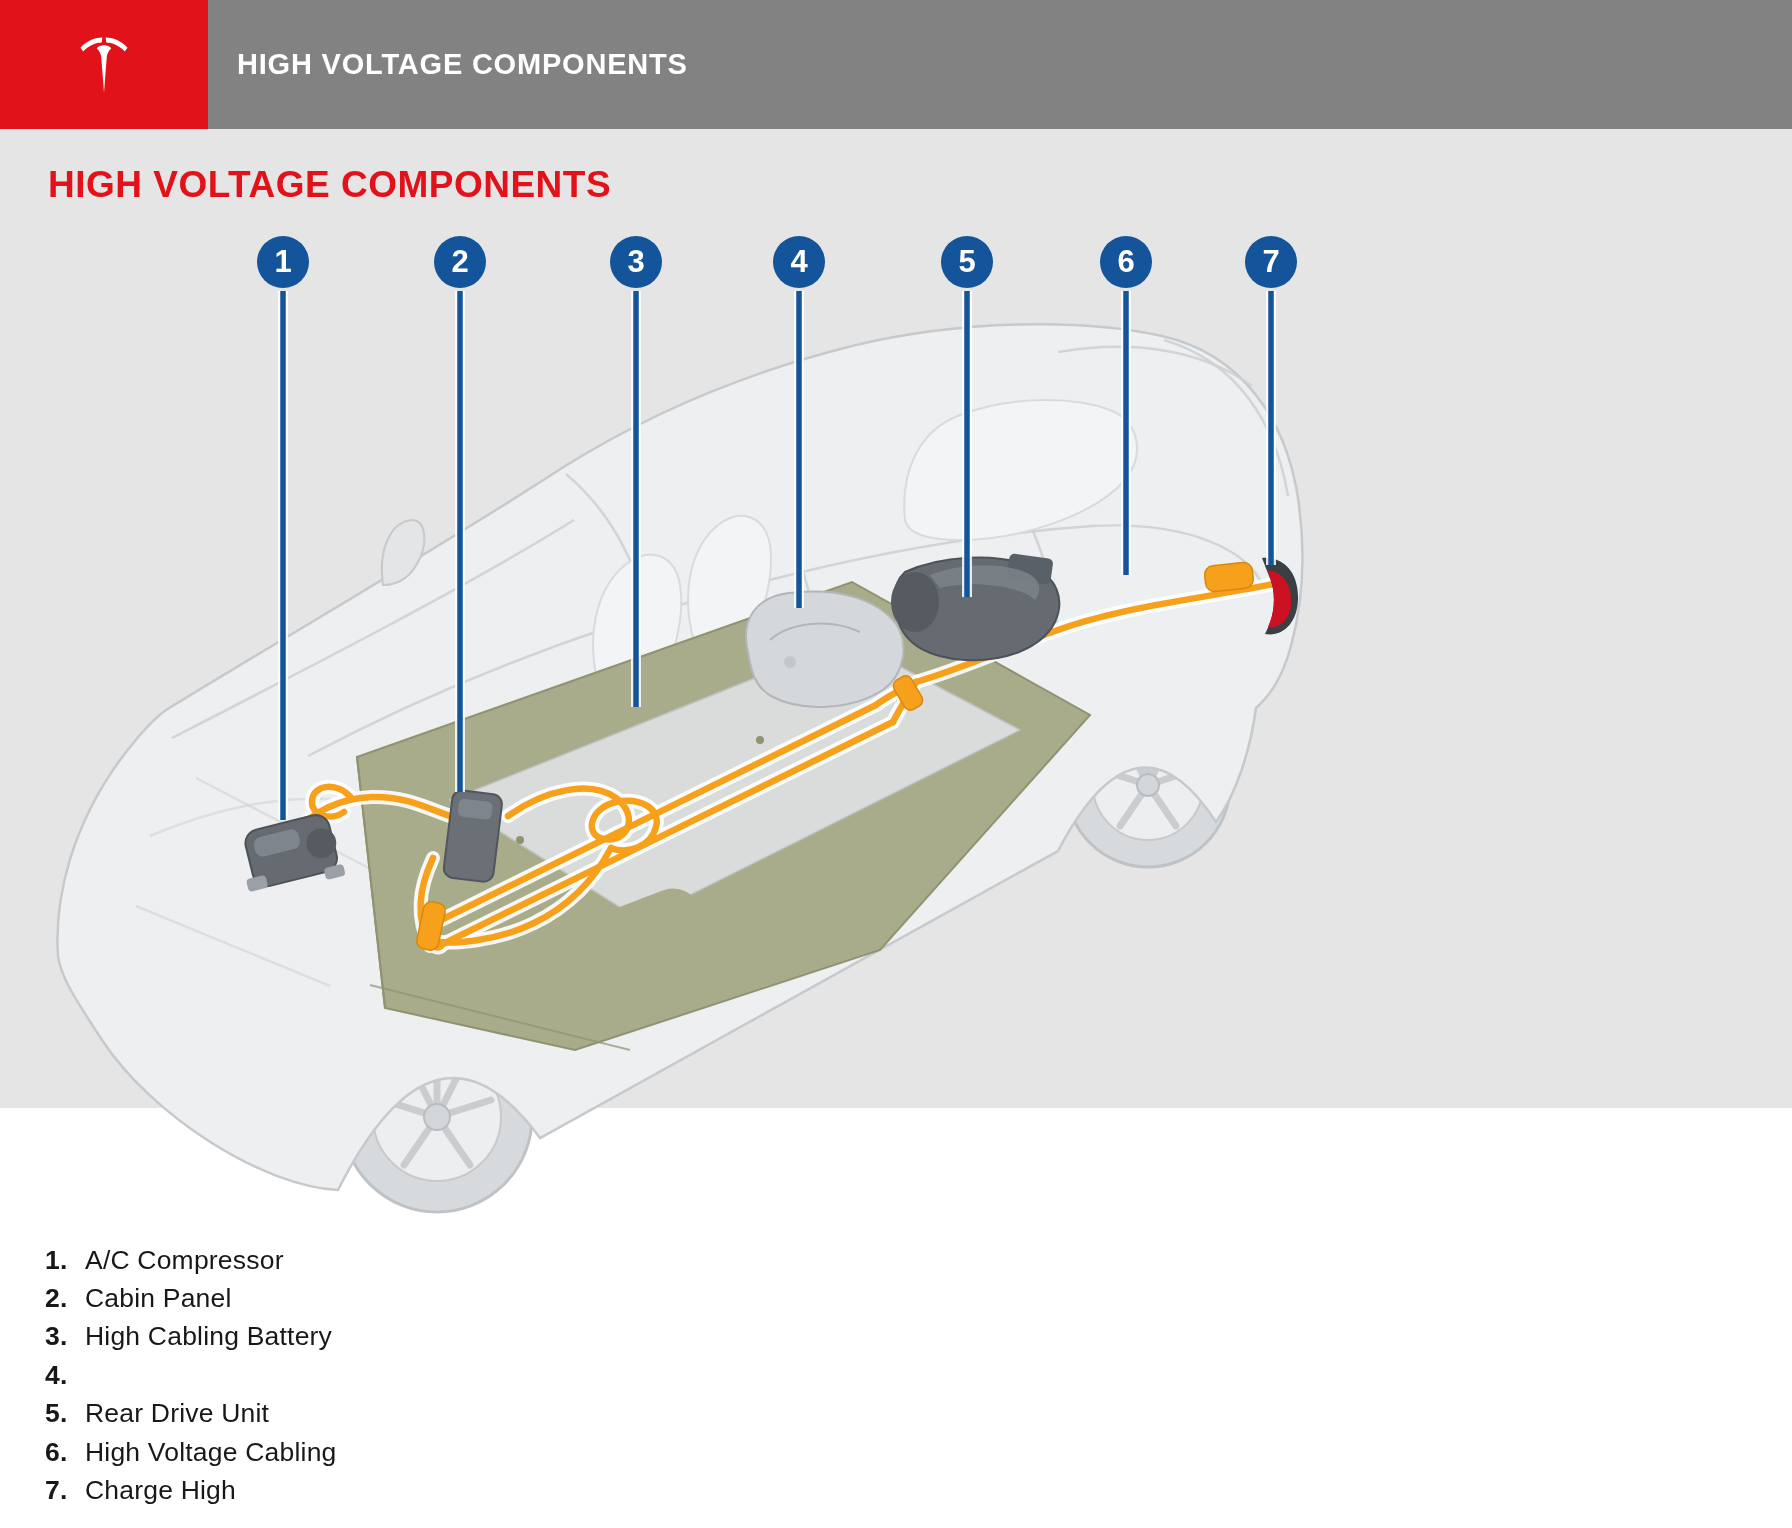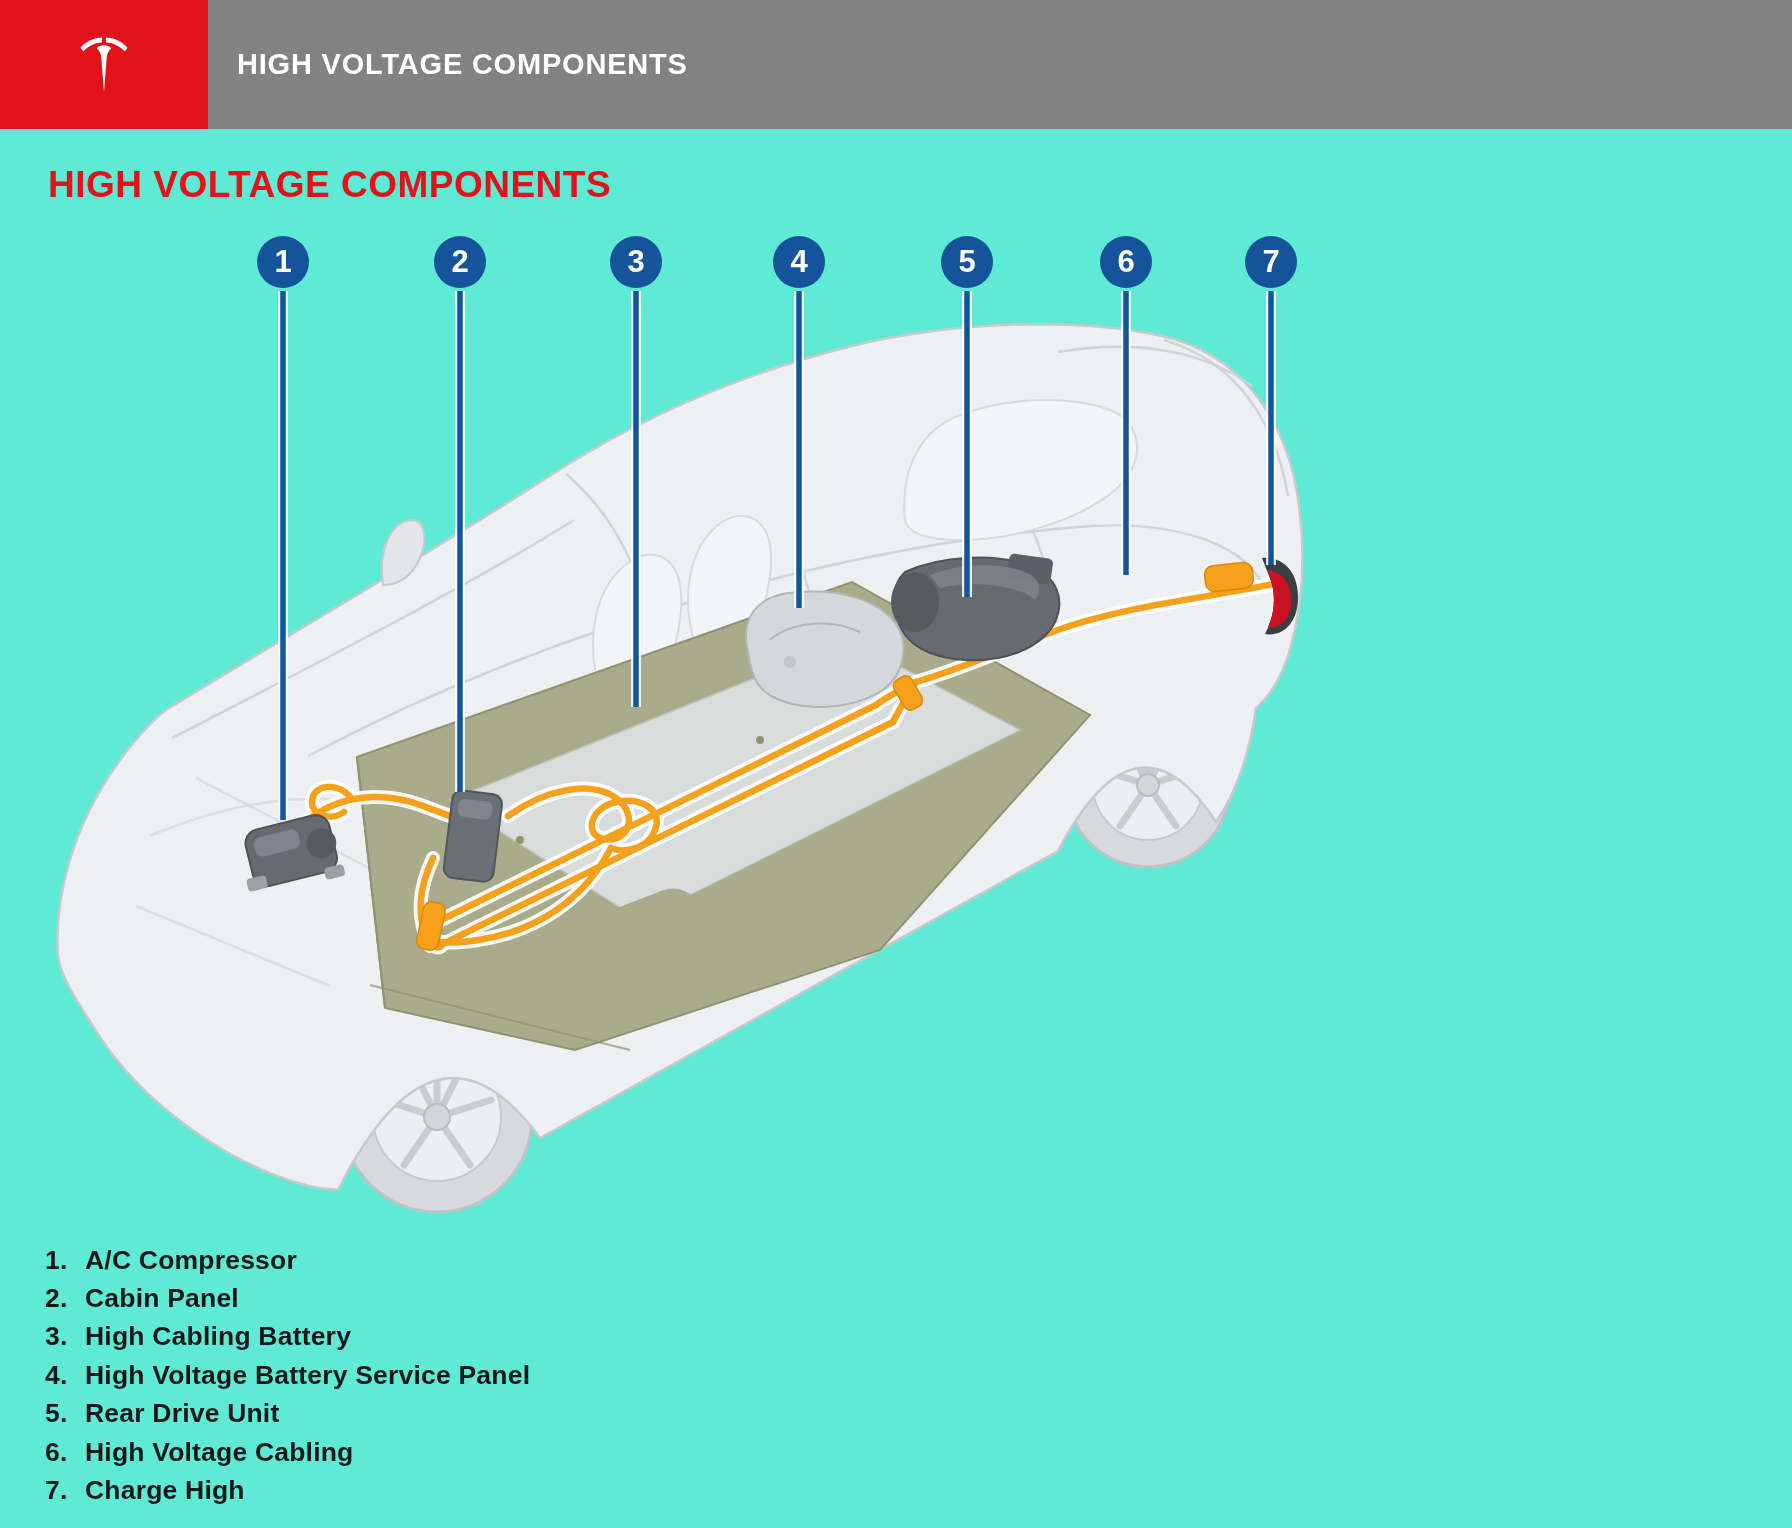--- a/index.html
+++ b/index.html
@@ -6,21 +6,21 @@
     --tesla-red:#e11219;
     --header-gray:#828282;
     --callout-blue:#14549a;
     --cable-orange:#f6a01b;
     --battery-olive:#a9ac8b;
     --charge-port-red:#cc1122;
   }
   *{margin:0;padding:0;box-sizing:border-box;}
   html,body{background:#ffffff;}
   body{font-family:"Liberation Sans", sans-serif; width:1792px; height:1528px; position:relative; overflow:hidden;}
-  .page{position:absolute; inset:0; width:1792px; height:1528px; background:#5eead4;}
+  .page{position:absolute; inset:0; width:1792px; height:1108px; background:#e5e5e5;}
 
   
   .topbar{position:absolute; left:0; top:0; width:1792px; height:129px; display:flex; background:var(--header-gray);}
   .logo-block{width:208px; height:129px; background:var(--tesla-red); flex:0 0 auto; display:flex; align-items:center; justify-content:center;}
   .logo-block svg{width:56px; height:62px; display:block;}
   .topbar-title{color:#ffffff; font-size:29px; font-weight:bold; letter-spacing:0.8px; align-self:center; margin-left:29px; white-space:nowrap;}
 
   
   .page-heading{position:absolute; left:48px; top:166px; color:var(--tesla-red); font-size:37px; font-weight:bold; letter-spacing:0.5px; line-height:1; white-space:nowrap;}
 
@@ -52,21 +52,21 @@
   .halo{fill:none; stroke:#ffffff; stroke-width:14; stroke-linecap:round; stroke-linejoin:round; opacity:.9;}
   .cable{fill:none; stroke:var(--cable-orange); stroke-width:6.5; stroke-linecap:round; stroke-linejoin:round;}
   .cable-fill{fill:var(--cable-orange); stroke:#d9880e; stroke-width:1.5;}
   .lead-halo{stroke:#ffffff; stroke-width:10; opacity:.85;}
   .lead-line{stroke:var(--callout-blue); stroke-width:5.5;}
 
   
   .legend{position:absolute; left:45px; top:1241px; list-style:none; z-index:6;}
   .legend li{height:38.4px; display:flex; align-items:center; font-size:26.5px; color:#17181a; letter-spacing:0.2px;}
   .legend .num{font-weight:bold; width:40px; flex:0 0 auto;}
-  .legend .lbl{font-weight:bold; white-space:nowrap;}
+  .legend .lbl{font-weight:normal; white-space:nowrap;}
 </style>
 </head>
 <body>
 
 <div class="page">
 
   <header class="topbar">
     <div class="logo-block">
       <svg viewBox="0 0 100 110" aria-hidden="true">
         <path fill="#ffffff" d="M 8 24 C 20 11 35 6 47 6 L 46 15 C 36 15 23 20 13 31 Z"></path>
@@ -278,21 +278,20 @@
     <li>
       <span class="num">2.</span>
       <span class="lbl">Cabin Panel</span>
     </li>
     <li>
       <span class="num">3.</span>
       <span class="lbl">High Cabling Battery</span>
     </li>
     <li>
       <span class="num">4.</span>
-      <span class="lbl">High Voltage Battery Service Panel</span>
     </li>
     <li>
       <span class="num">5.</span>
       <span class="lbl">Rear Drive Unit</span>
     </li>
     <li>
       <span class="num">6.</span>
       <span class="lbl">High Voltage Cabling</span>
     </li>
     <li>

